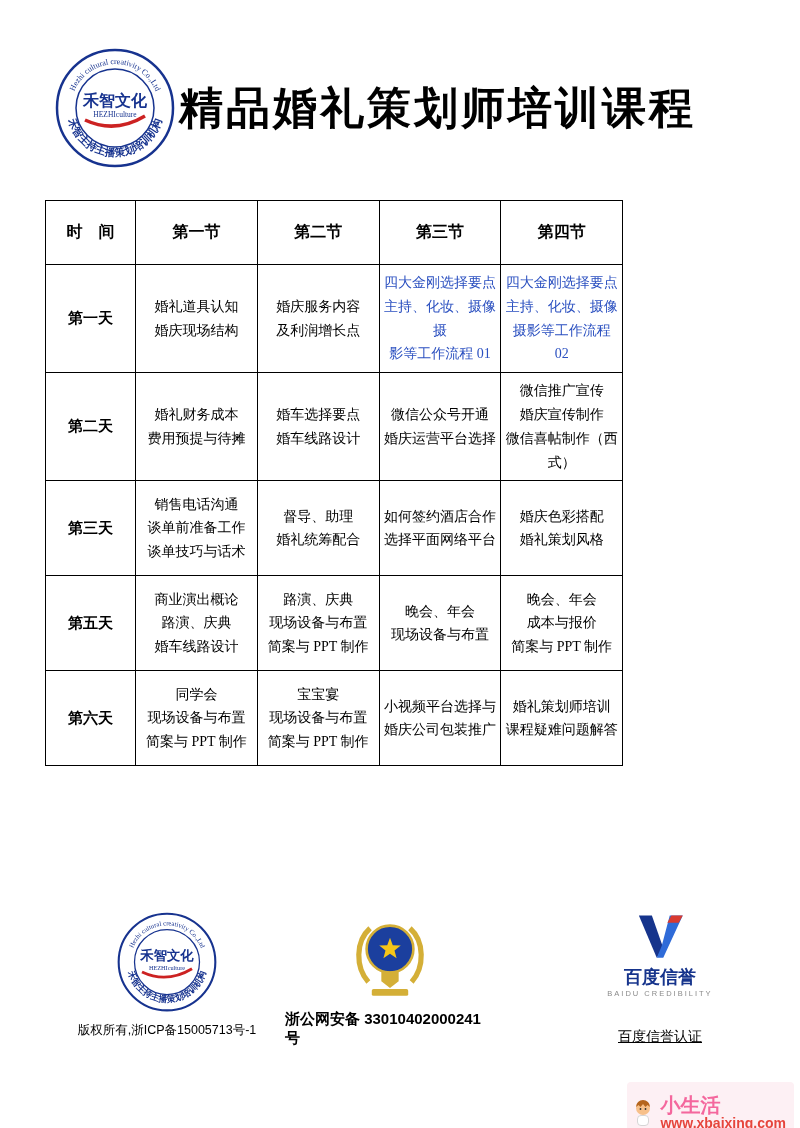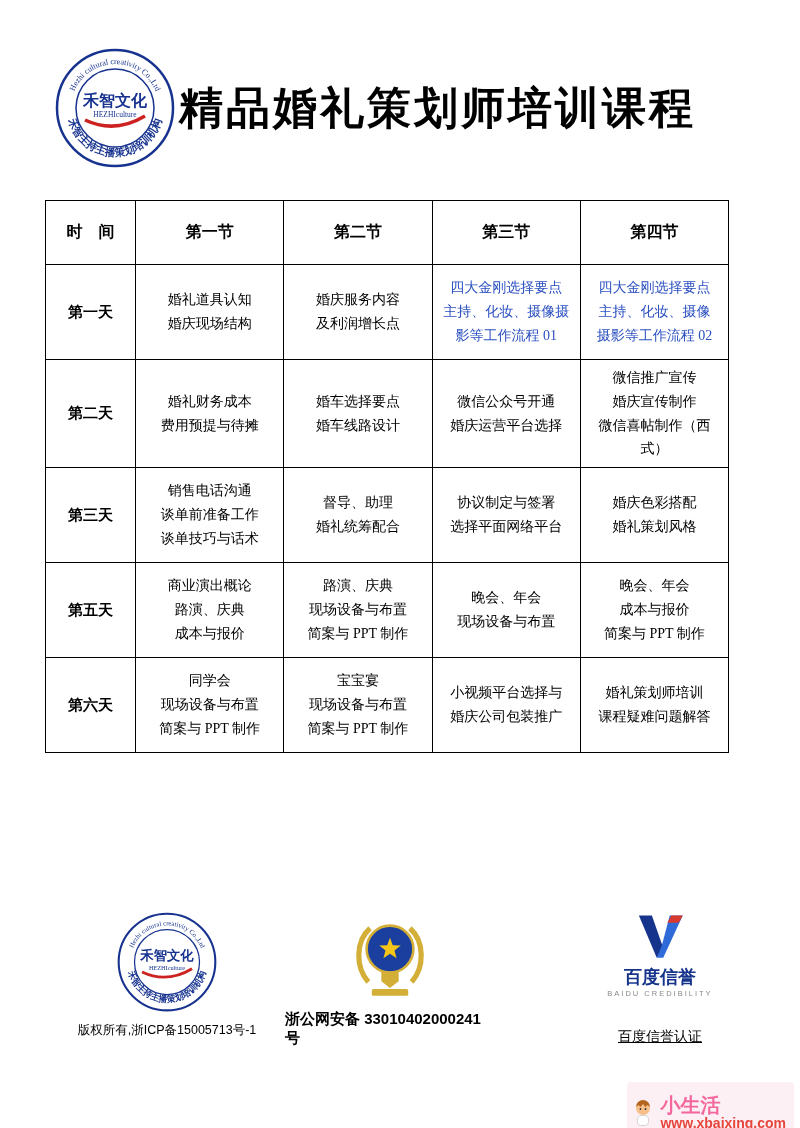--- a/index.html
+++ b/index.html
@@ -10,21 +10,21 @@
     color:#000;
   }
   .page { position:relative; width:800px; height:1128px; background:#fff; overflow:hidden; }
 
   
   .header { position:absolute; top:28px; left:55px; right:40px; height:160px; display:flex; align-items:center; }
   .logo-wrap { width:120px; height:120px; flex:0 0 auto; }
   .title { flex:1; text-align:center; font-size:44px; font-weight:bold; letter-spacing:3px; padding-right:60px;font-family:Liberation Mono, monospace; }
 
   
-  .course-table { position:absolute; left:45px; top:200px; width:684px; border-collapse:collapse; table-layout:fixed; }
+  .course-table { position:absolute; left:45px; top:200px; width:578px; border-collapse:collapse; table-layout:fixed; }
   .course-table th, .course-table td { border:1px solid #000; text-align:center; vertical-align:middle; padding:6px 4px; }
   .course-table th { font-size:16px; font-weight:bold; height:64px; }
   .day { font-weight:bold; font-size:15px; }
   .cell { font-size:14px; line-height:1.7; white-space:pre-line; }
   .course-table tbody td { height:95px; }
   .hl { color:#2b50c0; }
 
   
   .footer { position:absolute; top:912px; left:0; width:800px; height:150px; }
   .f-block { position:absolute; display:flex; flex-direction:column; align-items:center; }
@@ -115,30 +115,30 @@
 婚庆宣传制作
 微信喜帖制作（西式）</td>
       </tr>
       <tr>
         <td class="day">第三天</td>
         <td class="cell">销售电话沟通
 谈单前准备工作
 谈单技巧与话术</td>
         <td class="cell">督导、助理
 婚礼统筹配合</td>
-        <td class="cell">协议制定与签署
+        <td class="cell">如何签约酒店合作
 选择平面网络平台</td>
         <td class="cell">婚庆色彩搭配
 婚礼策划风格</td>
       </tr>
       <tr>
         <td class="day">第五天</td>
         <td class="cell">商业演出概论
 路演、庆典
-成本与报价</td>
+婚车线路设计</td>
         <td class="cell">路演、庆典
 现场设备与布置
 简案与 PPT 制作</td>
         <td class="cell">晚会、年会
 现场设备与布置</td>
         <td class="cell">晚会、年会
 成本与报价
 简案与 PPT 制作</td>
       </tr>
       <tr>

